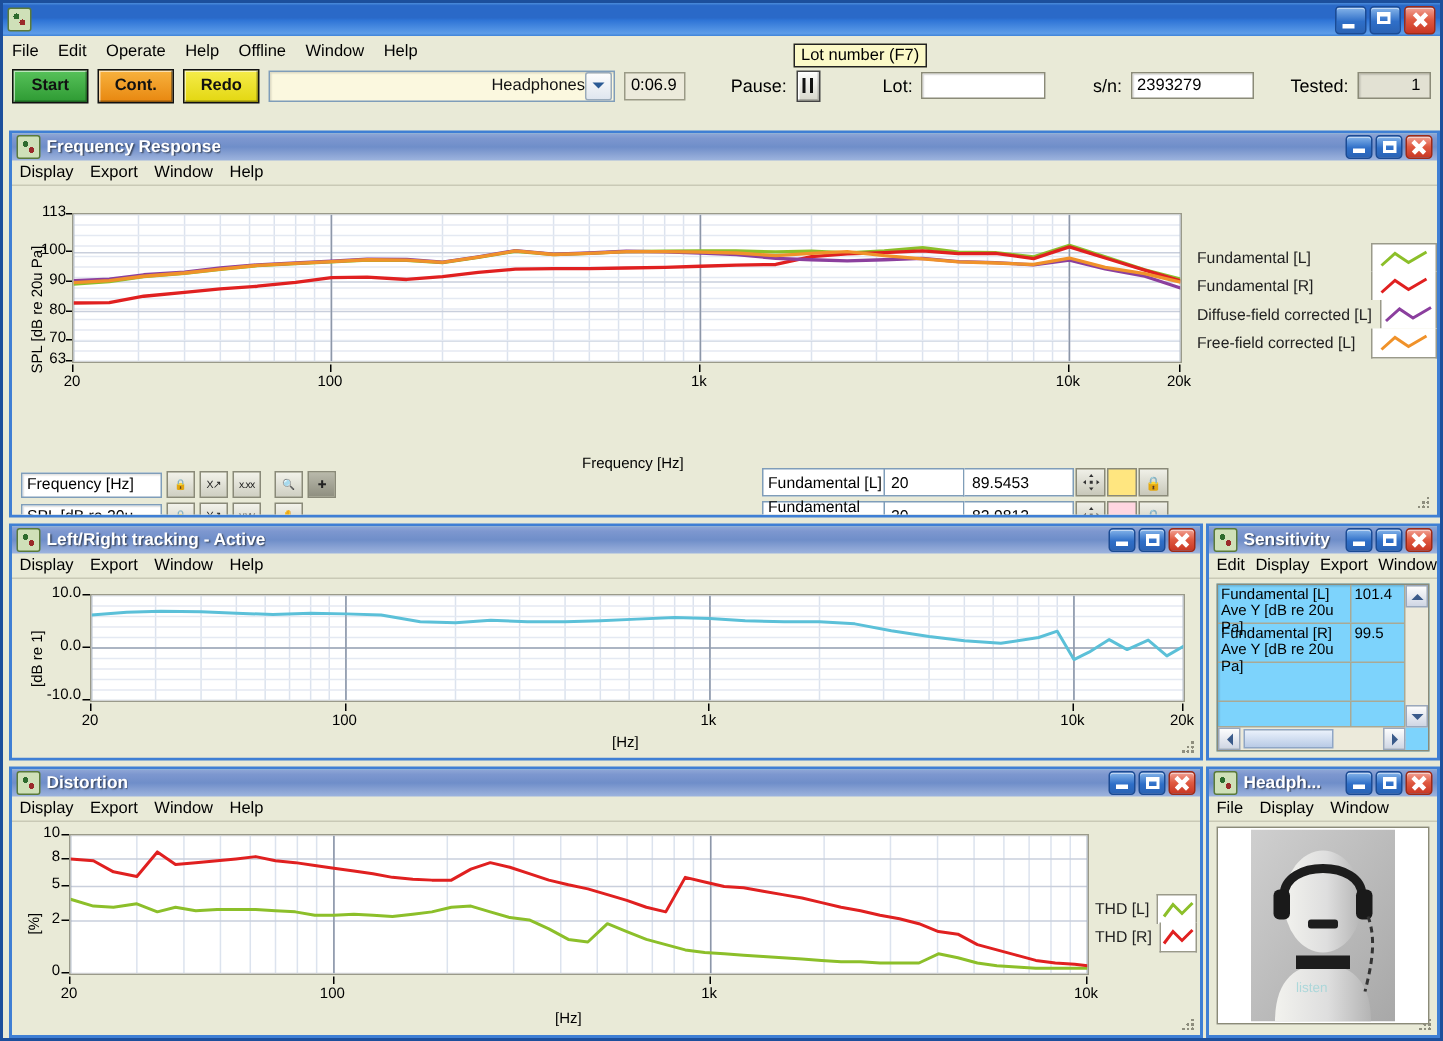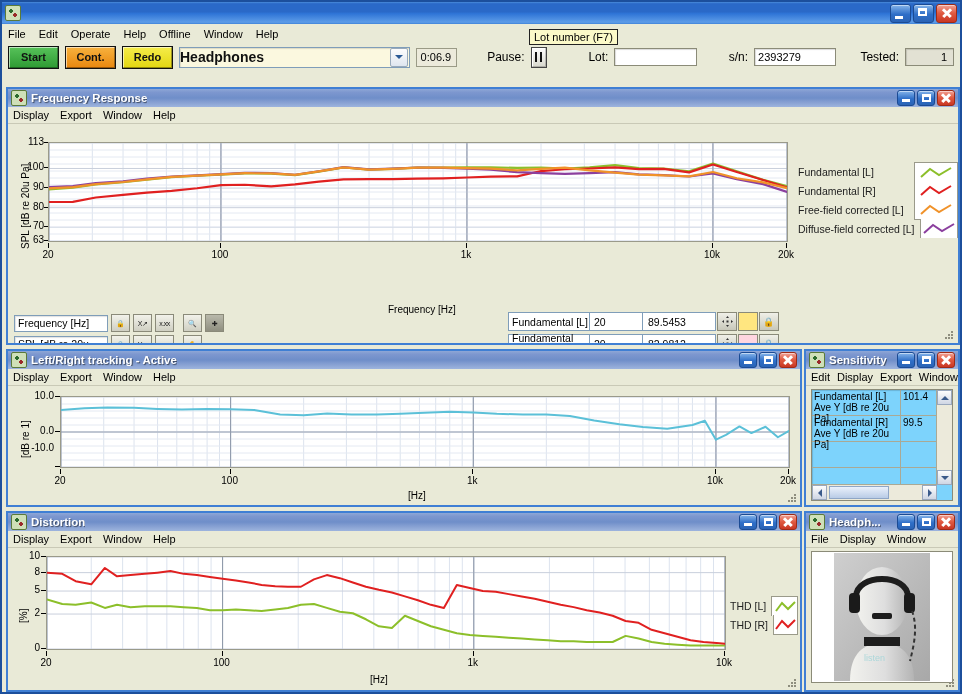--- a/index.html
+++ b/index.html
@@ -91,21 +91,21 @@
   }
   .btn-start{background:linear-gradient(to bottom,#57c25a,#2e9a33);}
   .btn-cont{background:linear-gradient(to bottom,#f7b23e,#e8870f);}
   .btn-redo{background:linear-gradient(to bottom,#f5ec4a,#e3d711);}
   .combo{
     flex:0 0 auto;width:229px;height:19px;
     background:#fbf8df;border:1px solid #7f9db9;
     display:flex;align-items:center;position:relative;
     box-shadow:inset 1px 1px 1px rgba(0,0,0,.12);
   }
-  .combo .val{flex:1;text-align:left;font-size:14px;color:#111;font-weight:bold;}
+  .combo .val{flex:1;text-align:right;font-size:11px;color:#111;}
   .combo .arrow{
     width:16px;height:17px;margin-right:1px;display:flex;align-items:center;justify-content:center;
     background:linear-gradient(to bottom,#fdfdfd,#dfe6ef);border:1px solid #9ab;border-radius:2px;
   }
   .combo .arrow i{
     display:block;width:0;height:0;border-left:4px solid transparent;border-right:4px solid transparent;
     border-top:4px solid #2a5a94;
   }
   .timefield{
     width:53px;height:19px;background:#eceadb;border:1px solid #9a9a86;
@@ -422,32 +422,32 @@
             </div>
             <div class="row">
               <div class="t">Fundamental [R]</div>
               <div class="swatchbox">
                 <svg width="34" height="13" viewBox="0 0 34 13">
                   <path d="M2 11 L11 3 L20 9 L32 2" fill="none" stroke="#e02020" stroke-width="2"></path>
                 </svg>
               </div>
             </div>
             <div class="row">
+              <div class="t">Diffuse-field corrected [L]</div>
+              <div class="swatchbox">
+                <svg width="34" height="13" viewBox="0 0 34 13">
+                  <path d="M2 11 L11 3 L20 9 L32 2" fill="none" stroke="#8b3f9e" stroke-width="2"></path>
+                </svg>
+              </div>
+            </div>
+            <div class="row">
               <div class="t">Free-field corrected [L]</div>
               <div class="swatchbox last">
                 <svg width="34" height="13" viewBox="0 0 34 13">
                   <path d="M2 11 L11 3 L20 9 L32 2" fill="none" stroke="#f0922a" stroke-width="2"></path>
-                </svg>
-              </div>
-            </div>
-            <div class="row">
-              <div class="t">Diffuse-field corrected [L]</div>
-              <div class="swatchbox">
-                <svg width="34" height="13" viewBox="0 0 34 13">
-                  <path d="M2 11 L11 3 L20 9 L32 2" fill="none" stroke="#8b3f9e" stroke-width="2"></path>
                 </svg>
               </div>
             </div>
           </div>
       </div>
 
       <div style="position:absolute;left:6px;top:190px;">
         <div class="ctlrow">
           <div class="ctlfield">Frequency [Hz]</div>
           <div class="ibtn">
@@ -545,21 +545,21 @@
       <span>Window</span>
       <span>Help</span>
     </div>
     <div class="body" style="height:120px;">
       <div class="axlabel vert" style="left:12px;top:72px;transform:rotate(-90deg);">[dB re 1]</div>
       <div id="lr-yticks">
           <div class="ytick" style="left: 12px; width: 34px; top: 4px;">10.0</div>
           <div style="position: absolute; left: 47px; width: 5px; height: 1px; background: rgb(0, 0, 0); top: 10px;"></div>
           <div class="ytick" style="left: 12px; width: 34px; top: 39px;">0.0</div>
           <div style="position: absolute; left: 47px; width: 5px; height: 1px; background: rgb(0, 0, 0); top: 45px;"></div>
-          <div class="ytick" style="left: 12px; width: 34px; top: 56px;">-10.0</div>
+          <div class="ytick" style="left: 12px; width: 34px; top: 72px;">-10.0</div>
           <div style="position: absolute; left: 47px; width: 5px; height: 1px; background: rgb(0, 0, 0); top: 80px;"></div>
         </div>
       <div class="plot" style="left:52px;top:10px;width:730px;height:72px;">
         <svg id="lr-svg" width="728" height="70" viewBox="0 0 728 70" preserveAspectRatio="none">
             <line x1="0" y1="0" x2="0" y2="70" stroke="#dce3ee" stroke-width="1"></line>
             <line x1="42.73147886417862" y1="0" x2="42.73147886417862" y2="70" stroke="#dce3ee" stroke-width="1"></line>
             <line x1="73.04994561445946" y1="0" x2="73.04994561445946" y2="70" stroke="#dce3ee" stroke-width="1"></line>
             <line x1="96.56677543774776" y1="0" x2="96.56677543774776" y2="70" stroke="#dce3ee" stroke-width="1"></line>
             <line x1="115.78142447863807" y1="0" x2="115.78142447863807" y2="70" stroke="#dce3ee" stroke-width="1"></line>
             <line x1="132.02717876233356" y1="0" x2="132.02717876233356" y2="70" stroke="#dce3ee" stroke-width="1"></line>

